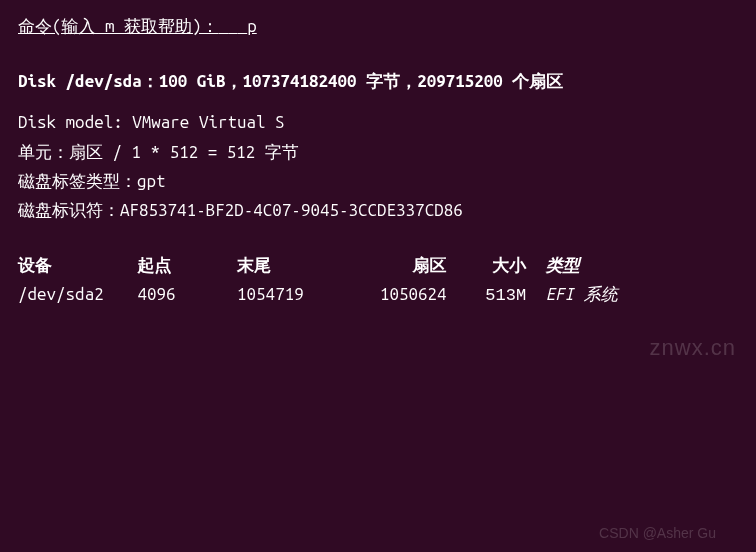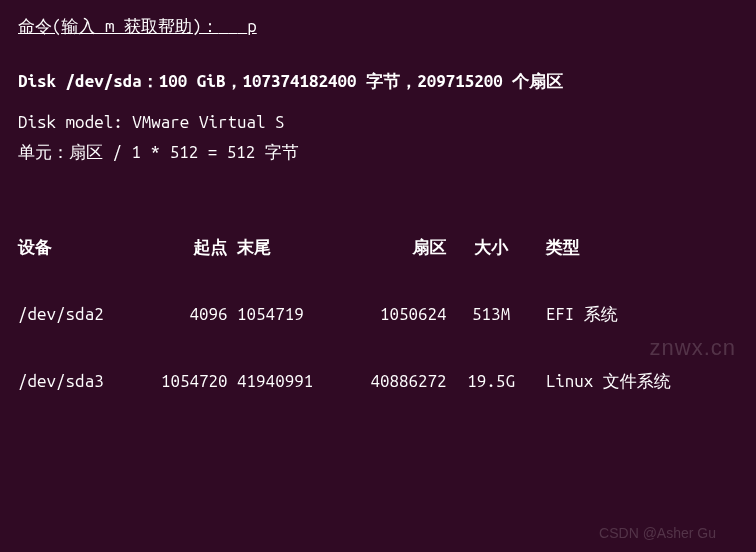--- a/index.html
+++ b/index.html
@@ -36,25 +36,25 @@
     .part-table {
       font-family: inherit;
     }
     .part-header {
       font-weight: bold;
     }
     .part-header span, .part-row span {
       display: inline-block;
     }
     .col-dev { width: 110px; text-align: left; }
-    .col-start { width: 90px; text-align: right; margin-top: 40px; }
+    .col-start { width: 90px; text-align: left; }
     .col-end { width: 100px; text-align: left; }
     .col-sectors { width: 100px; text-align: right; }
-    .col-size { width: 70px; text-align: center; }
-    .col-type { text-align: left; padding-left: 10px; }
+    .col-size { width: 70px; text-align: right; font-family: Liberation Mono, monospace; }
+    .col-type { text-align: left; padding-left: 10px; font-style: italic; }
     .watermark1 {
       position: absolute;
       right: 20px;
       top: 330px;
       color: rgba(150, 130, 140, 0.35);
       font-size: 22px;
       font-family: sans-serif;
       letter-spacing: 1px;
       pointer-events: none;
     }
@@ -74,43 +74,37 @@
 <div class="prompt-line">
   <span>命令(输入 m 获取帮助)：</span>
   <span>&nbsp;</span>
   <span>p</span>
 </div>
 
 <div class="info-block">
   <div class="disk-header">Disk /dev/sda：100 GiB，107374182400 字节，209715200 个扇区</div>
   <div class="info-line">Disk model: VMware Virtual S</div>
   <div class="info-line">单元：扇区 / 1 * 512 = 512 字节</div>
+  <div class="info-line">磁盘标签类型：gpt</div>
+  <div class="info-line">磁盘标识符：AF853741-BF2D-4C07-9045-3CCDE337CD86</div>
 </div>
 
 <div class="part-table">
   <div class="part-header">
     <span class="col-dev">设备</span>
     <span class="col-start">起点</span>
     <span class="col-end">末尾</span>
     <span class="col-sectors">扇区</span>
     <span class="col-size">大小</span>
     <span class="col-type">类型</span>
   </div>
   <div class="part-row">
     <span class="col-dev">/dev/sda2</span>
     <span class="col-start">4096</span>
     <span class="col-end">1054719</span>
     <span class="col-sectors">1050624</span>
     <span class="col-size">513M</span>
     <span class="col-type">EFI 系统</span>
   </div>
-  <div class="part-row">
-    <span class="col-dev">/dev/sda3</span>
-    <span class="col-start">1054720</span>
-    <span class="col-end">41940991</span>
-    <span class="col-sectors">40886272</span>
-    <span class="col-size">19.5G</span>
-    <span class="col-type">Linux 文件系统</span>
-  </div>
 </div>
 
 <div class="watermark1">znwx.cn</div>
 <div class="watermark2">CSDN @Asher Gu</div>
 
 </body></html>

